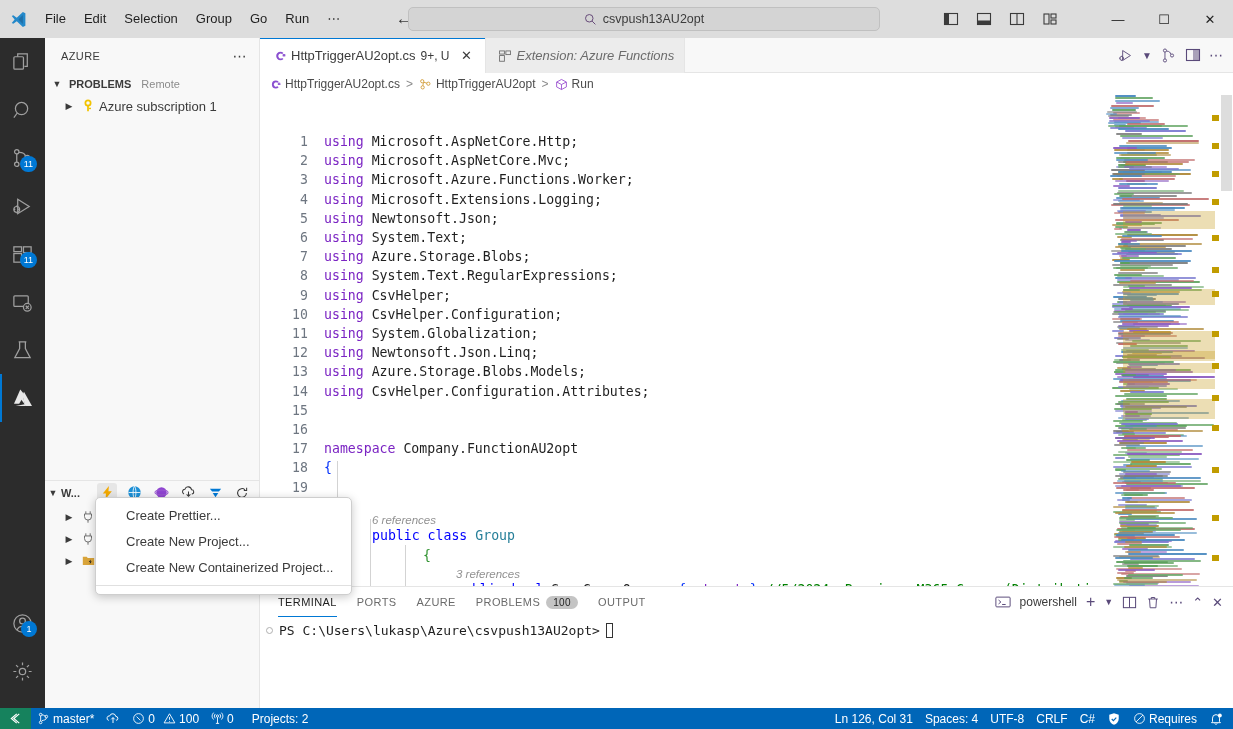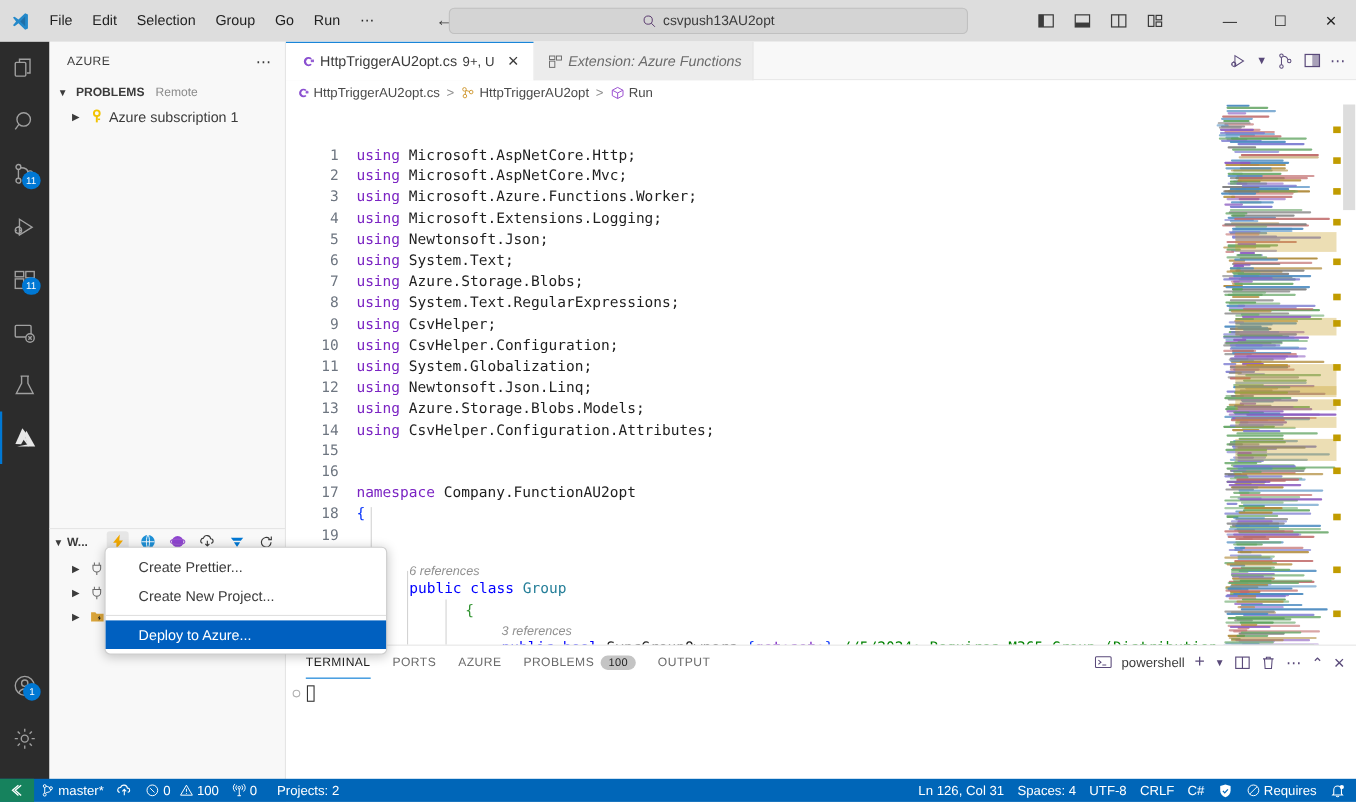--- a/index.html
+++ b/index.html
@@ -409,22 +409,22 @@
 
     <div class="sb-panel-head" style="top:690px">
       
       
     </div>
   </div>
 
   <div class="ctxmenu">
     <div class="ctx-item">Create Prettier...</div>
     <div class="ctx-item">Create New Project...</div>
+    <div class="ctx-item">Create New Containerized Project...</div>
     <div class="ctx-sep"></div>
-    <div class="ctx-item selected">Deploy to Azure...</div>
   </div>
 
   <div class="editor-area">
     <div class="tabbar">
       <div class="tab active">
         <span>
           <svg width="14" height="14" viewBox="0 0 16 16">
               <path fill="#8a4fd0" d="M9.6 3.2a4.8 4.8 0 1 0 0 9.6 4.8 4.8 0 0 0 3.5-1.5l-1.5-1a2.8 2.8 0 1 1 0-4.6l1.5-1a4.8 4.8 0 0 0-3.5-1.5z"></path>
               <path fill="#8a4fd0" d="M12.6 5.6h.9v3h-.9zM14 5.6h.9v3H14zM12 6.4h3.4v.8H12zM12 7.4h3.4v.8H12z"></path>
             </svg>
@@ -1065,20 +1065,21 @@
               <path d="M2.5 4h11M6 4V2.3h4V4M4 4l.7 10h6.6L12 4"></path>
             </svg>
         </span>
         <span style="font-size:14px;color:#5a4a7a">⋯</span>
         <span style="font-size:13px;color:#5a4a7a">⌃</span>
         <span style="font-size:13px;color:#5a4a7a">✕</span>
       </div>
     </div>
     <div class="term-body">
       <span class="term-dot"></span>
+      <span>PS C:\Users\lukasp\Azure\csvpush13AU2opt&gt;</span>
       <span class="cursor-blk"></span>
     </div>
   </div>
 
   <div class="statusbar">
     <div class="sb-remote">
       <svg width="15" height="13" viewBox="0 0 18 14" fill="none" stroke="#fff" stroke-width="1.4">
           <path d="M10.5 1.5 4 7l6.5 5.5M13.5 1.5 7 7l6.5 5.5"></path>
         </svg>
     </div>

